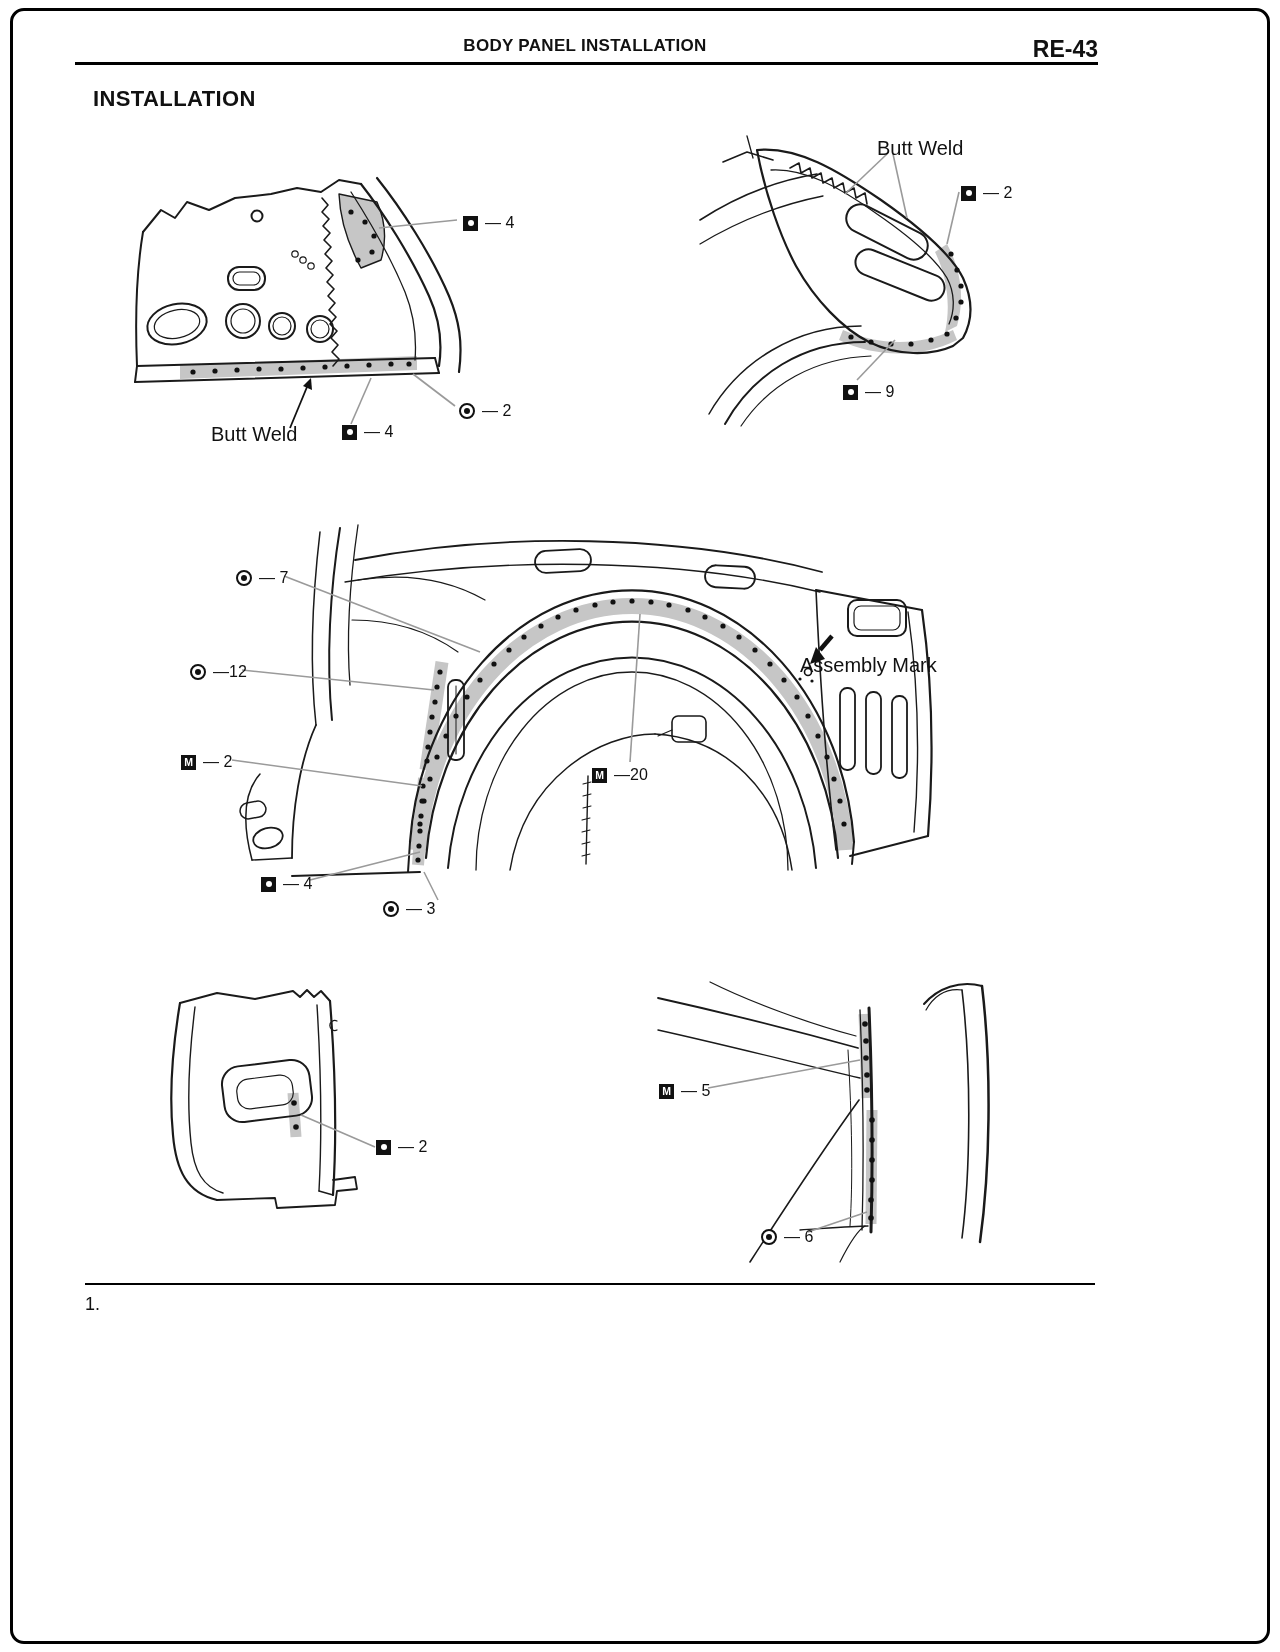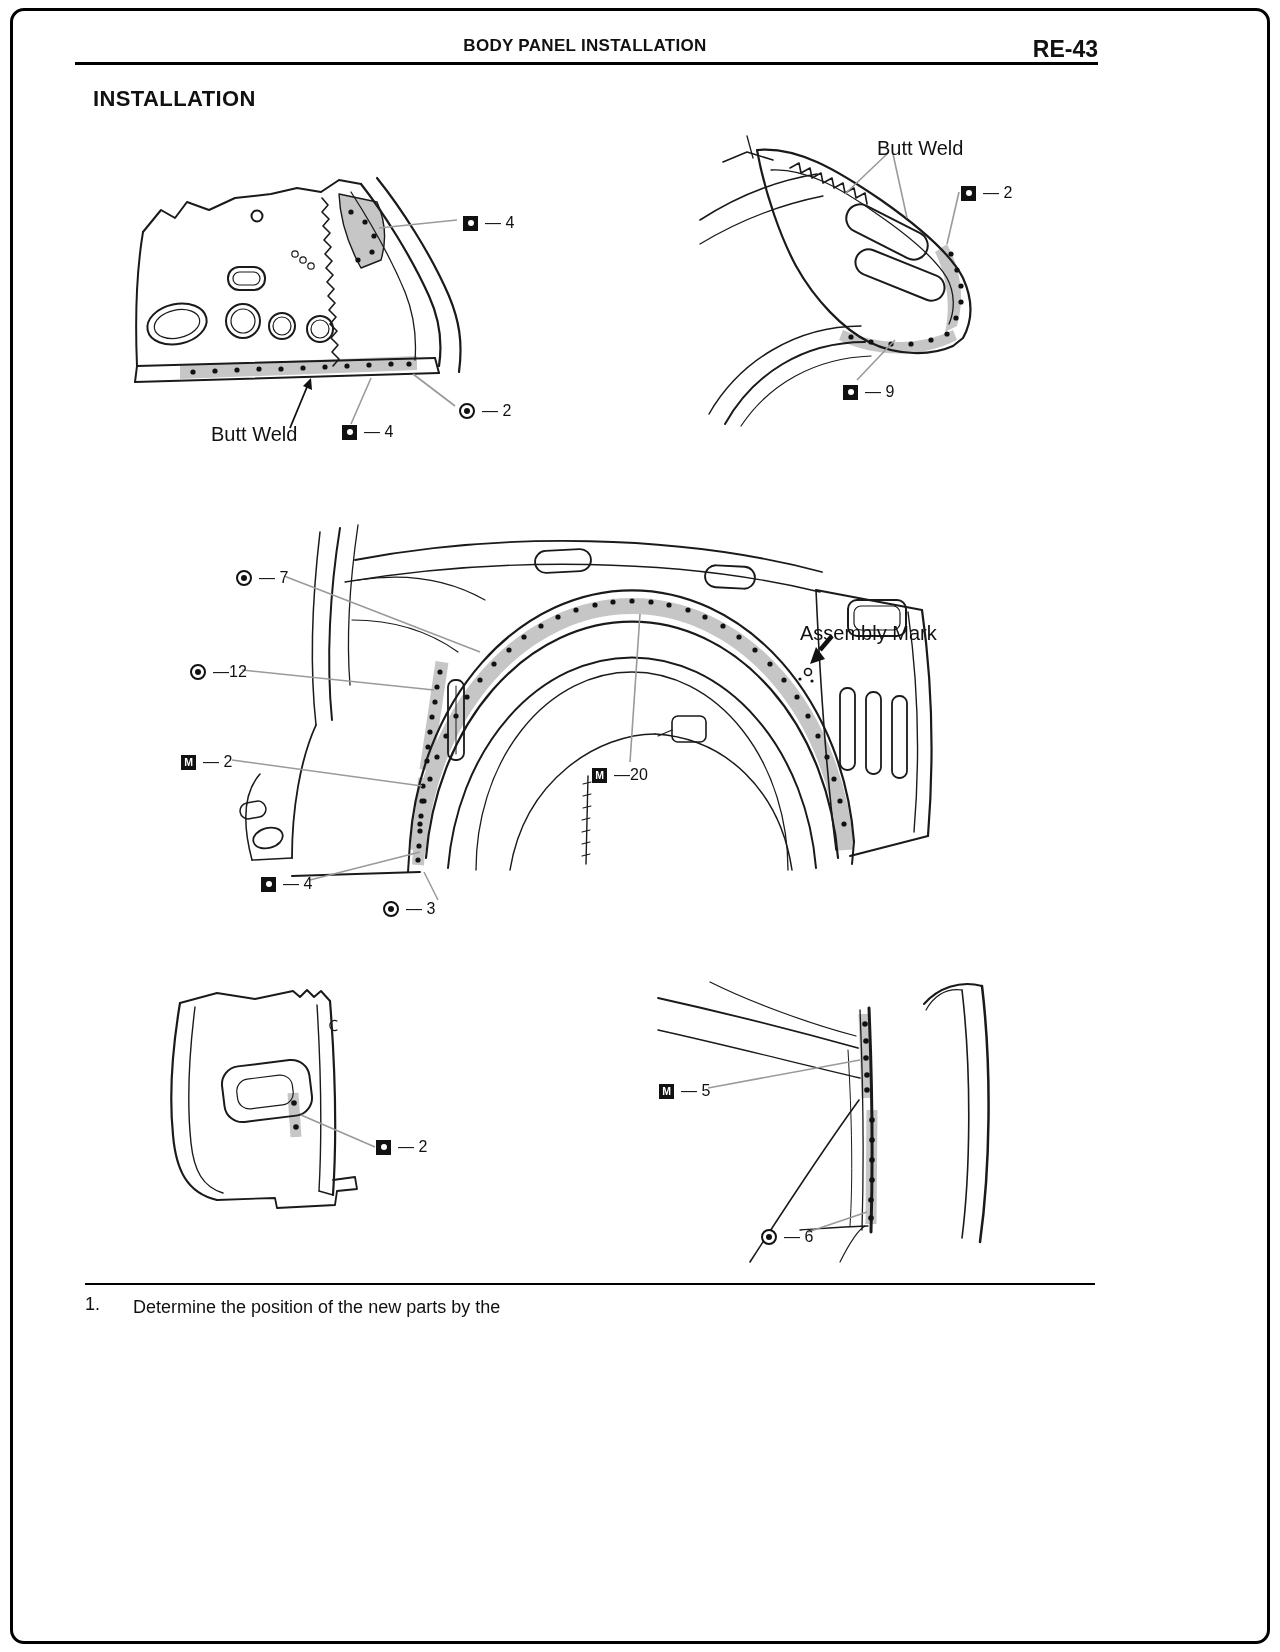--- a/index.html
+++ b/index.html
@@ -372,21 +372,21 @@
       <i></i>
     </span>
   <span class="callout-text">— 3</span>
 </div>
 <div class="callout" style="left:592px;top:766px">
   <span class="sym sym-m">
       <i>M</i>
     </span>
   <span class="callout-text">—20</span>
 </div>
-<div class="annot" style="left:800px;top:622px">Assembly Mark</div>
+<div class="annot" style="left:800px;top:654px">Assembly Mark</div>
 
 <div class="callout" style="left:376px;top:1138px">
   <span class="sym sym-square">
       <i></i>
     </span>
   <span class="callout-text">— 2</span>
 </div>
 
 <div class="callout" style="left:659px;top:1082px">
   <span class="sym sym-m">
@@ -397,14 +397,13 @@
 <div class="callout" style="left:761px;top:1228px">
   <span class="sym sym-circle">
       <i></i>
     </span>
   <span class="callout-text">— 6</span>
 </div>
 
 <div class="footer-rule"></div>
 <div class="step-number">1.</div>
 <div class="step-text">
-  <div>Determine the position of the new parts by the</div>
 </div>
 
 </body></html>

